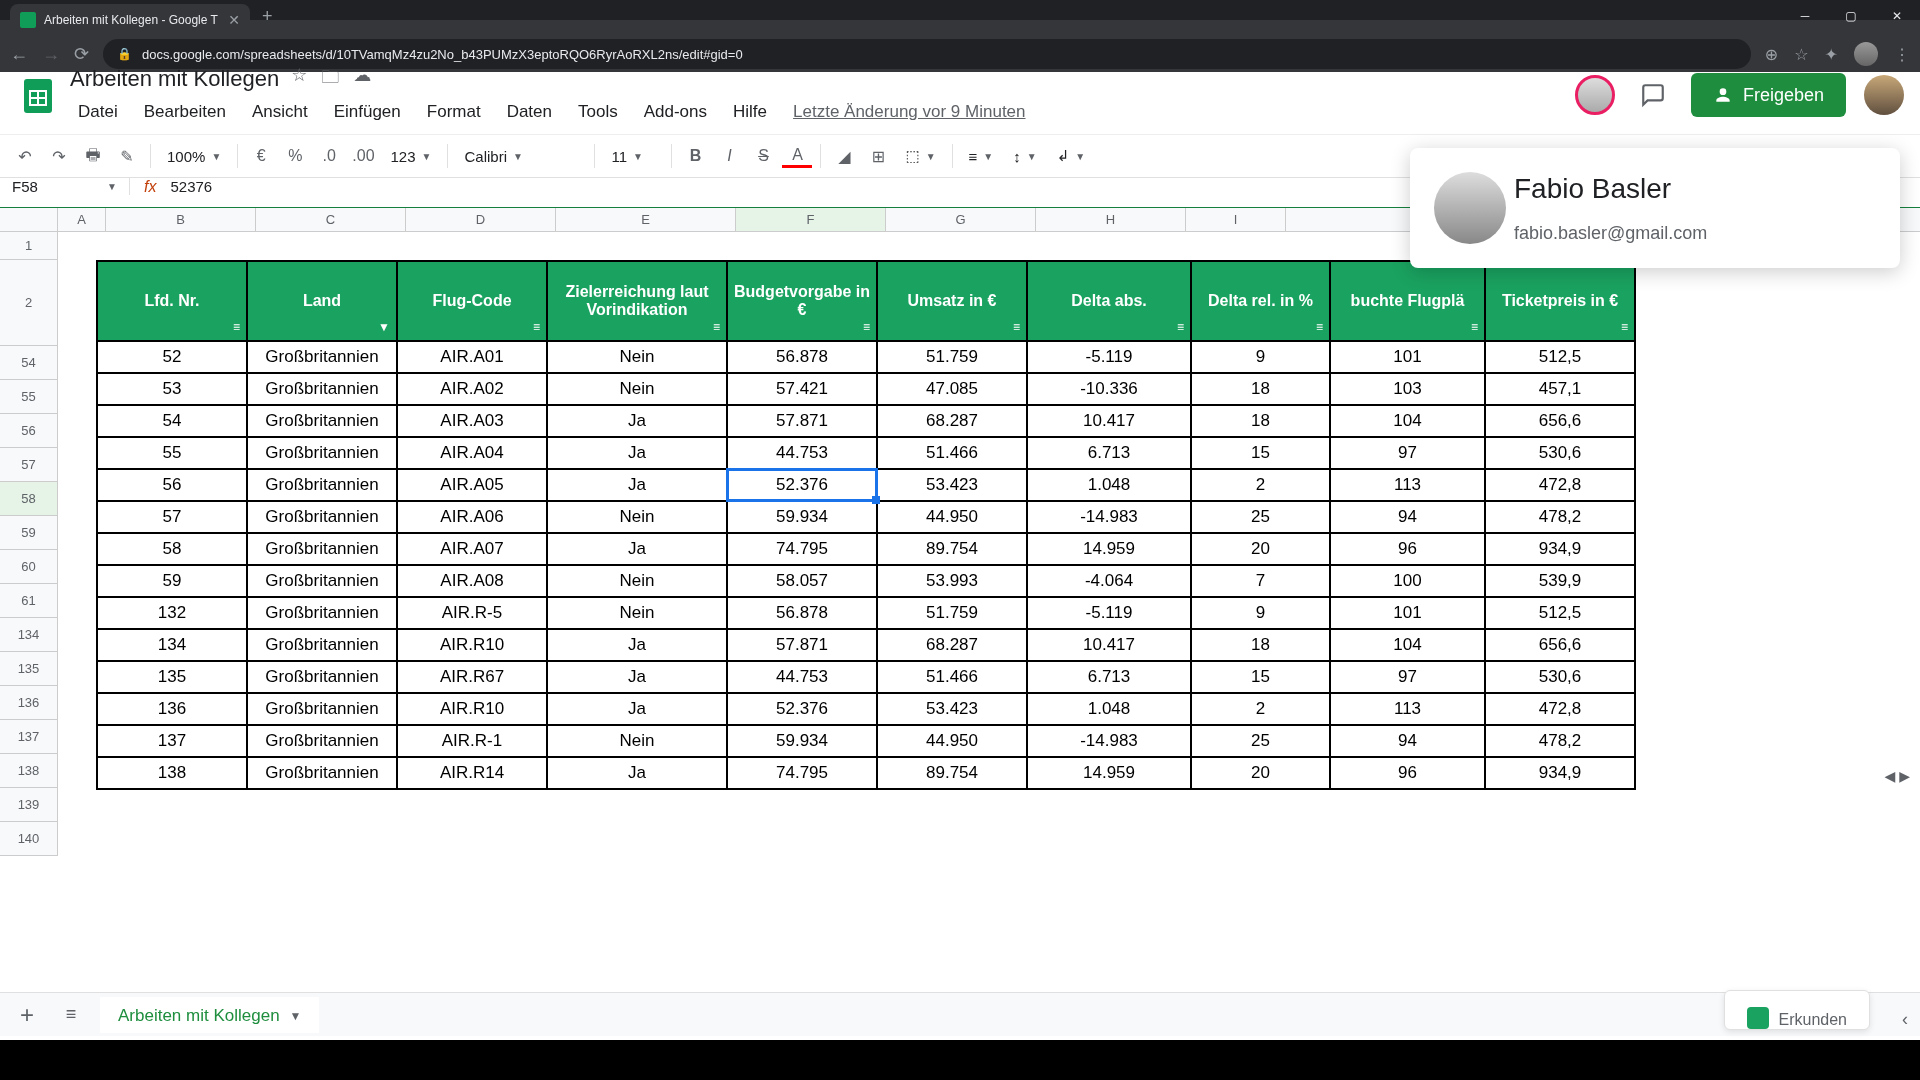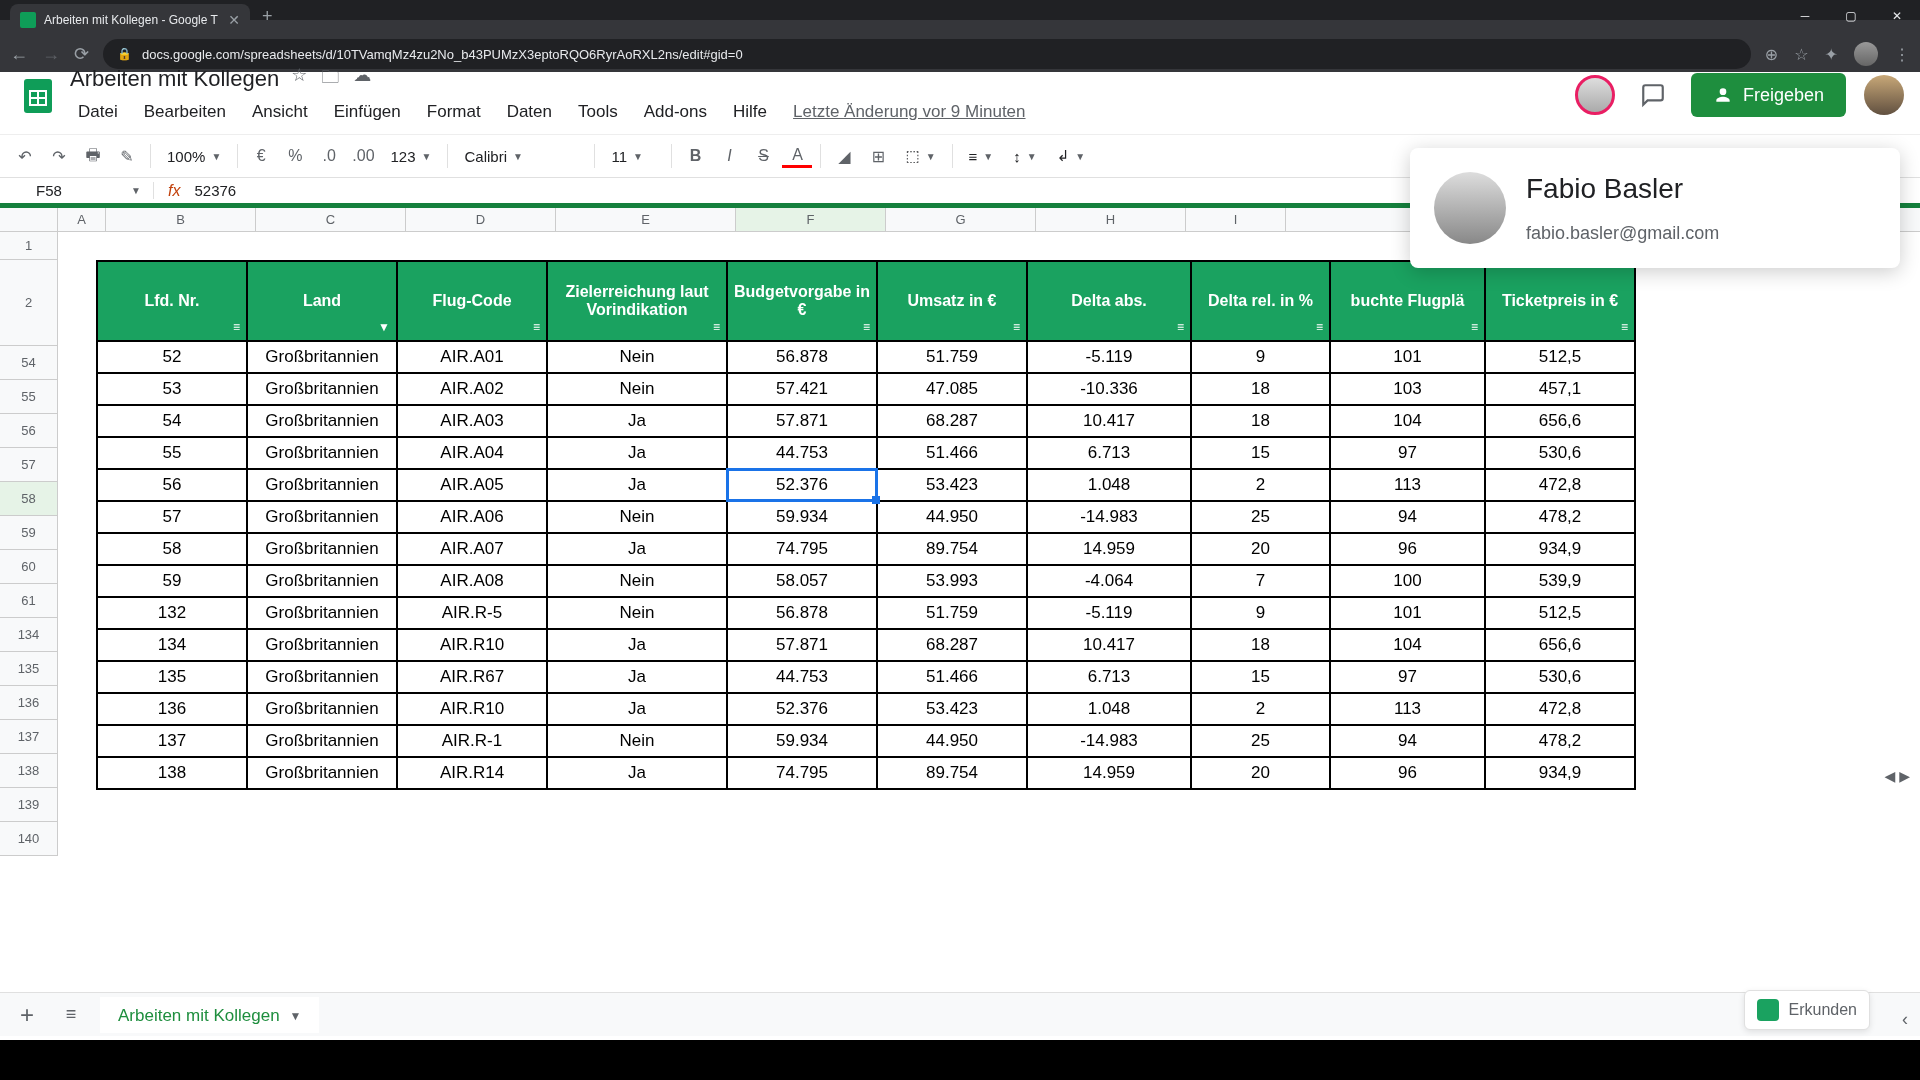--- a/index.html
+++ b/index.html
@@ -42,21 +42,21 @@
   .account-avatar { width: 40px; height: 40px; border-radius: 50%; background: linear-gradient(#c8a878,#615040); }
 
   
   .toolbar { height: 44px; border-top: 1px solid #eee; border-bottom: 1px solid #e0e0e0; display: flex; align-items: center; padding: 0 10px; gap: 4px; margin-top: 8px;}
   .tb-btn { min-width: 30px; height: 30px; display: flex; align-items: center; justify-content: center; color: #5f6368; font-size: 16px; padding: 0 4px;}
   .tb-sep { width: 1px; height: 24px; background: #e0e0e0; margin: 0 4px; }
   .tb-select { display: flex; align-items: center; gap: 6px; color: #202124; font-size: 15px; padding: 0 8px; }
   .tb-select .caret { color: #5f6368; font-size: 10px; }
 
   
-  .formula-bar { height: 30px; border-bottom: 5px solid #15803d; display: flex; align-items: center; padding-left: 24px; }
+  .formula-bar { height: 30px; border-bottom: 1px solid #15803d; display: flex; align-items: flex-start; }
   .name-box { width: 130px; border-right: 1px solid #e0e0e0; padding: 0 12px; display: flex; align-items: center; justify-content: space-between; font-size: 15px; color: #202124;}
   .name-box .caret { color: #5f6368; font-size: 10px; }
   .fx { padding: 0 14px; color: #c2410c; font-style: italic; font-size: 16px;}
   .formula-val { font-size: 15px; color: #202124; }
 
   
   .grid-area { position: relative; height: 670px; overflow: hidden; }
   .col-headers { display: flex; height: 24px; border-bottom: 1px solid #ccc; background: #f8f9fa; }
   .corner { width: 58px; border-right: 1px solid #ccc; background: #f8f9fa; }
   .col-h { border-right: 1px solid #ccc; display:flex; align-items:center; justify-content:center; font-size: 13px; color:#5f6368; background:#f8f9fa;}
@@ -69,36 +69,36 @@
   .cells { position: relative; }
   table.data { border-collapse: collapse; margin-left: 38px; margin-top: 28px; }
   table.data th { background: #1aa260; color: #fff; font-weight: 600; font-size: 16px; border: 2px solid #000; padding: 6px; height: 80px; position: relative; }
   table.data th .filter { position:absolute; right:6px; bottom:6px; font-size:12px; color:#fff;}
   table.data td { border: 2px solid #000; font-size: 17px; text-align: center; height: 32px; padding: 2px 8px; color:#000;}
   .selected-cell { outline: 3px solid #1a73e8; outline-offset: -2px; position: relative; }
   .selected-cell::after { content:''; position:absolute; right:-4px; bottom:-4px; width:8px; height:8px; background:#1a73e8; }
 
   
   .contact-card { position: absolute; right: 20px; top: 148px; width: 490px; background: #fff; border-radius: 8px; box-shadow: 0 4px 20px rgba(0,0,0,0.2); padding: 24px; z-index: 10;}
-  .cc-top { display: flex; gap: 20px; align-items: center; }
+  .cc-top { display: flex; gap: 8px; align-items: center; }
   .cc-avatar { width: 72px; height: 72px; border-radius: 50%; background: linear-gradient(#ddd,#888); flex-shrink: 0;}
   .cc-name { font-size: 28px; color: #202124; }
   .cc-email { font-size: 18px; color: #5f6368; margin-top: 18px;}
   .cc-bottom { display: flex; justify-content: space-between; align-items: center; margin-top: 28px;}
   .cc-add { color: #bdc1c6; font-size: 19px; line-height: 1.3;}
   .cc-actions { display: flex; gap: 28px; }
   .cc-actions .act { color: #1a73e8; font-size: 26px; }
 
   
   .sheet-tabs { position: absolute; bottom: 44px; left:0; right:0; height: 44px; border-top: 1px solid #e0e0e0; background: #f8f9fa; display: flex; align-items: center; padding: 0 12px; gap: 14px;}
   .sheet-tabs .add { font-size: 24px; color: #5f6368; width: 30px; text-align:center;}
   .sheet-tabs .menu { font-size: 18px; color: #5f6368; width: 30px; text-align:center;}
   .sheet-tab { background: #fff; height: 36px; padding: 0 18px; display: flex; align-items: center; gap: 10px; border-radius: 0; font-size: 17px; color: #1e8e3e; border-top: 3px solid transparent;}
   .sheet-tab .caret { color: #5f6368; font-size: 12px;}
-  .explore-btn { position: absolute; right: 50px; bottom: 50px; background: #fff; border: 1px solid #e0e0e0; border-radius: 6px; height: 40px; padding: 0 12px; display: flex; align-items: center; gap: 10px; box-shadow: 0 2px 6px rgba(0,0,0,0.1); font-size: 16px; color:#5f6368;}
+  .explore-btn { position: absolute; right: 50px; bottom: 50px; background: #fff; border: 1px solid #e0e0e0; border-radius: 6px; height: 40px; padding: 0 22px; display: flex; align-items: flex-end; gap: 10px; box-shadow: 0 2px 6px rgba(0,0,0,0.1); font-size: 16px; color:#5f6368;}
   .explore-btn .ic { width: 22px; height: 22px; background: #1aa260; border-radius: 4px;}
   .collapse-btn { position: absolute; right: 12px; bottom: 50px; color: #5f6368; font-size: 18px;}
   .hscroll-btns { position: absolute; right: 10px; bottom: 94px; display:flex; gap:4px; color:#5f6368; font-size:14px;}
 
   .black-bar { position:absolute; bottom:0; left:0; right:0; height:40px; background:#000;}
 
   .col-h.active { background: #e6f3e7; }
 </style>
 </head>
 <body>

